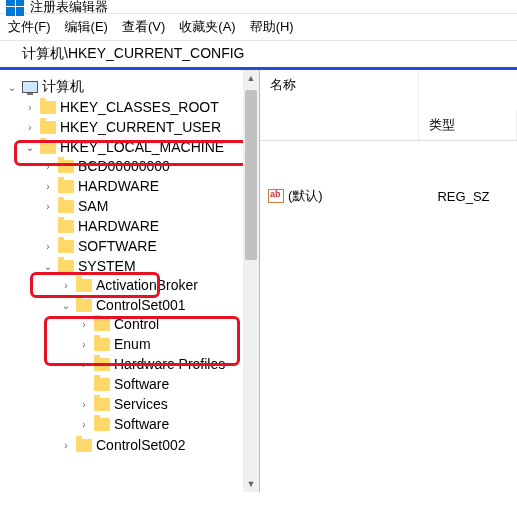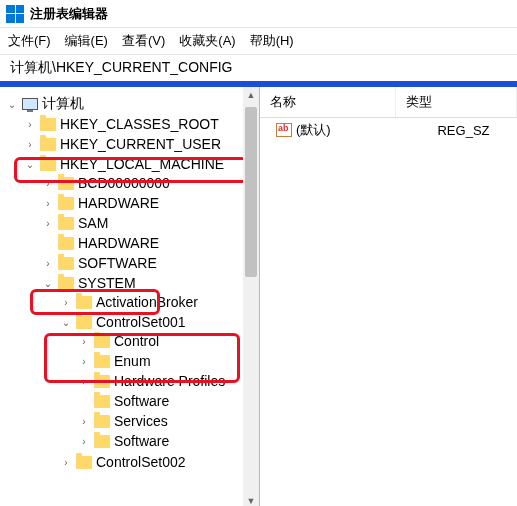--- a/index.html
+++ b/index.html
@@ -6,47 +6,46 @@
   body {
     font-family: "Microsoft YaHei", "Segoe UI", sans-serif;
     font-size: 13px;
     background: #fff;
     width: 517px;
     height: 506px;
     overflow: hidden;
     color: #000;
   }
   .titlebar {
-    height: 28px;
+    height: 14px;
     display: flex;
     align-items: center;
     padding: 0 6px;
     border-bottom: 1px solid #e5e5e5;
-    font-weight: bold;
   }
   .app-icon {
     width: 18px; height: 18px;
     margin-right: 6px;
     display: grid;
     grid-template-columns: 1fr 1fr;
     grid-template-rows: 1fr 1fr;
     gap: 1px;
   }
   .app-icon div { background: #0078d4; }
   .title { font-size: 13px; }
   .menubar {
     display: flex;
     gap: 14px;
     padding: 4px 8px;
     border-bottom: 1px solid #e5e5e5;
     font-size: 13px;
   }
   .addressbar {
-    padding: 4px 10px;
-    border-bottom: 6px solid #1d4ed8;
+    padding: 4px 22px;
+    border-bottom: 3px solid #1d4ed8;
     font-size: 14px;
   }
   .main {
     display: flex;
     height: calc(506px - 30px - 27px - 27px);
   }
   .tree-panel {
     width: 260px;
     border-right: 1px solid #bbb;
     overflow: hidden;
@@ -59,27 +58,28 @@
   }
   .list-header {
     display: flex;
     border-bottom: 1px solid #ddd;
     font-size: 13px;
   }
   .list-header > div {
     padding: 6px 10px;
     border-right: 1px solid #eee;
   }
-  .col-name { width: 136px; font-family: Liberation Mono, monospace; }
-  .col-type { flex: 1; }
+  .col-name { width: 159px; font-family: Liberation Mono, monospace; }
+  .col-type { flex: 1; margin-top: 40px; }
   .list-row {
     display: flex;
     align-items: center;
-    padding: 3px 8px;
+    padding: 3px 0;
     font-size: 13px;
+    margin-top: 43px;
   }
   .list-row .cell-name {
     width: 140px;
     padding-left: 8px;
     display: flex;
     align-items: center;
     gap: 4px;
   }
   .list-row .cell-type { flex: 1; padding-left: 10px; text-align: center; }
   .val-icon {

